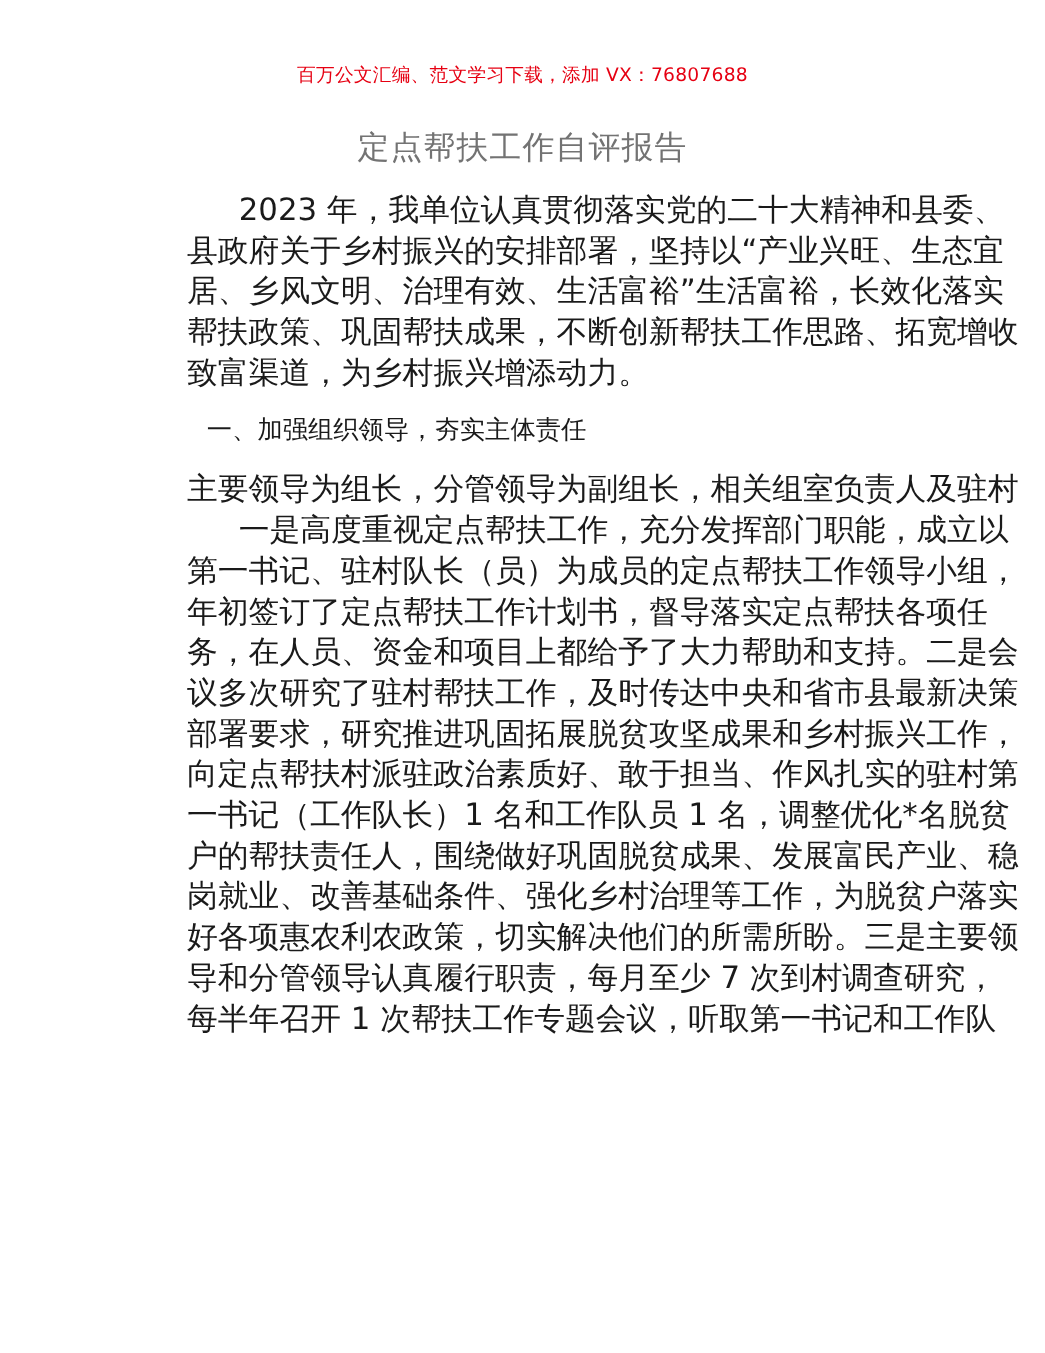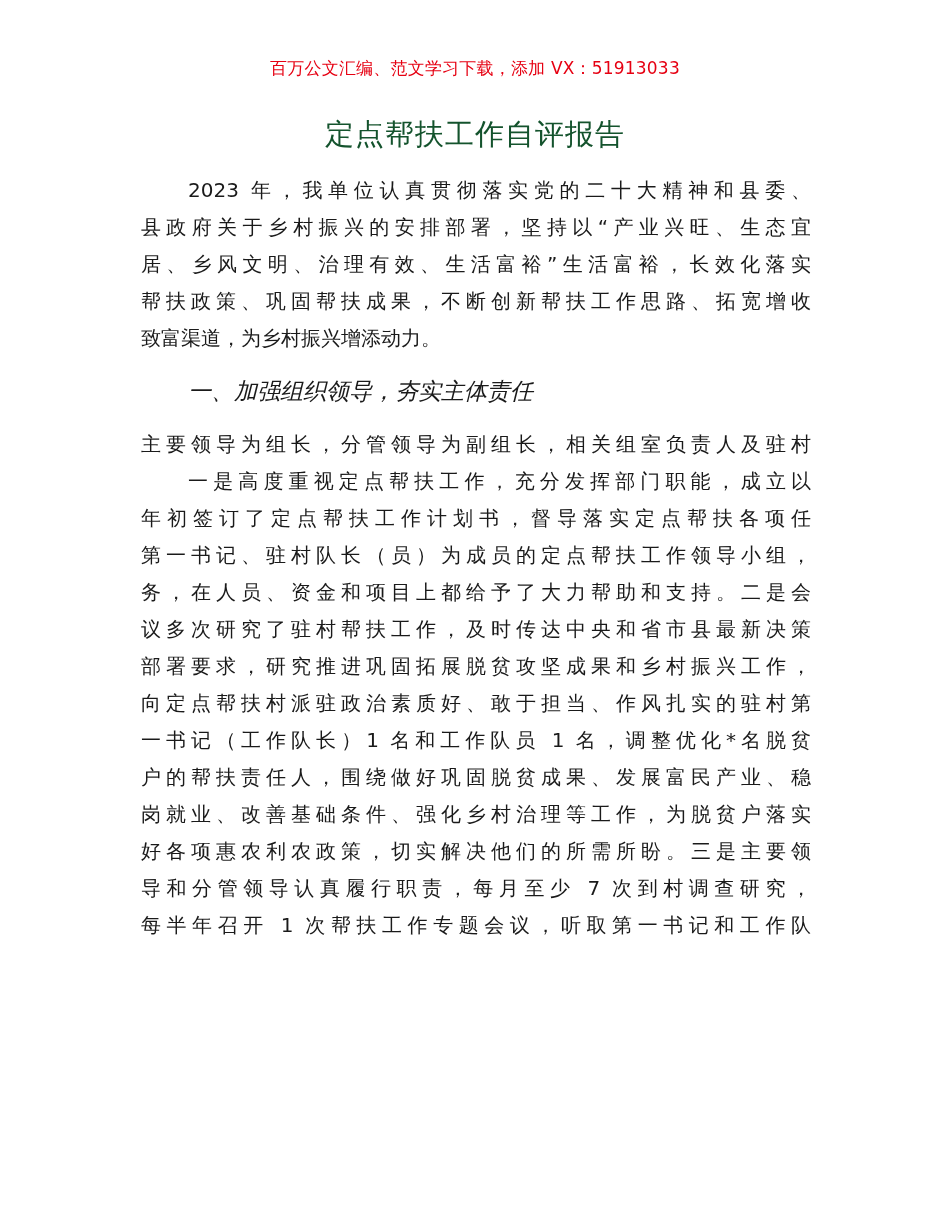--- a/index.html
+++ b/index.html
@@ -1,52 +1,52 @@
 <!DOCTYPE html>
 <html><head>
 <meta charset="utf-8">
 <style>
   html, body { margin: 0; padding: 0; background: #ffffff; }
   body { width: 950px; height: 1230px; position: relative; overflow: hidden;
          font-family: "DejaVu Sans", "Liberation Sans", sans-serif; color: #1a1a1a; }
   .watermark { position: absolute; top: 57px; left: 0; width: 950px; text-align: center;
                font-size: 17px; color: #e60012; letter-spacing: 0.2px; }
   .title { position: absolute; top: 115px; left: 0; width: 950px; text-align: center;
-           font-size: 29px; letter-spacing: 1px; color: #14532d; }
+           font-size: 29px; letter-spacing: 1px; color: #737373; }
   .body { position: absolute; top: 172px; left: 141px; width: 670px; }
-  .line { height: 37px; line-height: 37px; font-size: 20px; white-space: nowrap;
-          text-align: justify; text-align-last: justify; letter-spacing: 0; }
+  .line { height: 37px; line-height: 37px; font-size: 28px; white-space: nowrap;
+          text-align: justify; text-align-last: justify; letter-spacing: 0; margin-left: 29px; }
   .line.indent { padding-left: 47px; }
   .line.last { text-align-last: left; }
   .gap { height: 16px; }
-  .heading { height: 37px; line-height: 37px; font-size: 23px; padding-left: 47px; font-style: italic; }
+  .heading { height: 37px; line-height: 37px; font-size: 23px; padding-left: 47px; }
 </style>
 </head>
 <body>
 
 <div>
-  <div class="watermark">百万公文汇编、范文学习下载，添加 VX：51913033</div>
+  <div class="watermark">百万公文汇编、范文学习下载，添加 VX：76807688</div>
   <div class="title">定点帮扶工作自评报告</div>
 
   <div class="body">
     <div>
       <div class="line indent">2023 年，我单位认真贯彻落实党的二十大精神和县委、</div>
       <div class="line">县政府关于乡村振兴的安排部署，坚持以“产业兴旺、生态宜</div>
       <div class="line">居、乡风文明、治理有效、生活富裕”生活富裕，长效化落实</div>
       <div class="line">帮扶政策、巩固帮扶成果，不断创新帮扶工作思路、拓宽增收</div>
       <div class="line last">致富渠道，为乡村振兴增添动力。</div>
     </div>
     <div class="gap"></div>
     <div class="heading">一、加强组织领导，夯实主体责任</div>
     <div class="gap"></div>
     <div>
       <div class="line">主要领导为组长，分管领导为副组长，相关组室负责人及驻村</div>
       <div class="line indent">一是高度重视定点帮扶工作，充分发挥部门职能，成立以</div>
+      <div class="line">第一书记、驻村队长（员）为成员的定点帮扶工作领导小组，</div>
       <div class="line">年初签订了定点帮扶工作计划书，督导落实定点帮扶各项任</div>
-      <div class="line">第一书记、驻村队长（员）为成员的定点帮扶工作领导小组，</div>
       <div class="line">务，在人员、资金和项目上都给予了大力帮助和支持。二是会</div>
       <div class="line">议多次研究了驻村帮扶工作，及时传达中央和省市县最新决策</div>
       <div class="line">部署要求，研究推进巩固拓展脱贫攻坚成果和乡村振兴工作，</div>
       <div class="line">向定点帮扶村派驻政治素质好、敢于担当、作风扎实的驻村第</div>
       <div class="line">一书记（工作队长）1 名和工作队员 1 名，调整优化*名脱贫</div>
       <div class="line">户的帮扶责任人，围绕做好巩固脱贫成果、发展富民产业、稳</div>
       <div class="line">岗就业、改善基础条件、强化乡村治理等工作，为脱贫户落实</div>
       <div class="line">好各项惠农利农政策，切实解决他们的所需所盼。三是主要领</div>
       <div class="line">导和分管领导认真履行职责，每月至少 7 次到村调查研究，</div>
       <div class="line">每半年召开 1 次帮扶工作专题会议，听取第一书记和工作队</div>

